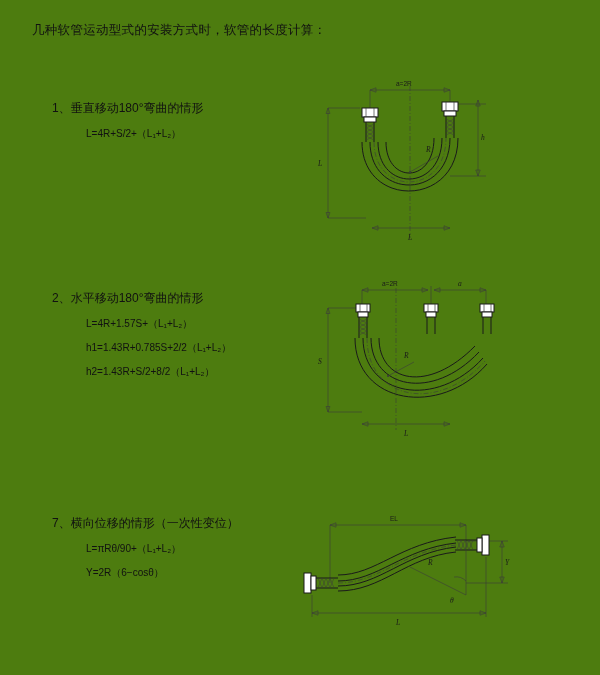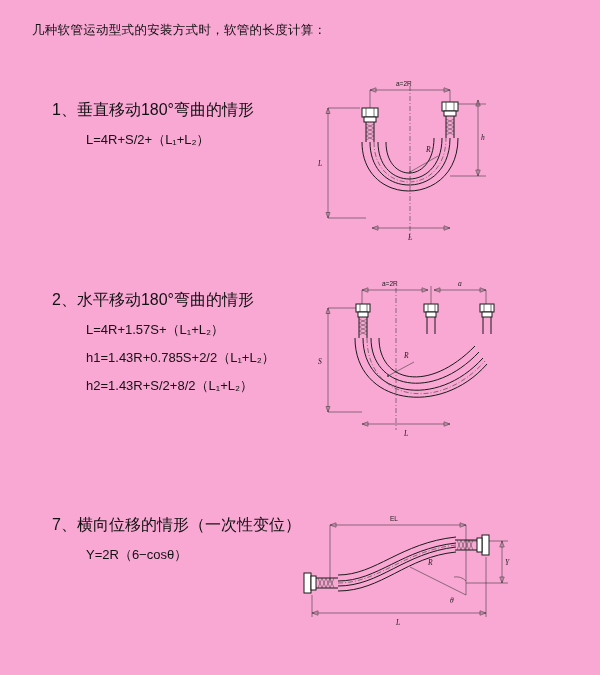--- a/index.html
+++ b/index.html
@@ -11,21 +11,21 @@
     width: 600px;
     height: 675px;
     position: relative;
     font-family: "Liberation Sans", sans-serif;
     color: #1a1a1a;
     overflow: hidden;
   }
   .page {
     position: absolute;
     inset: 0;
-    background: #f9a8d4;
+    background: #4d7c0f;
   }
   .doc-title {
     position: absolute;
     left: 32px;
     top: 22px;
     font-size: 12.5px;
     letter-spacing: 0.3px;
     color: #111;
     white-space: nowrap;
   }
@@ -38,27 +38,27 @@
   .sec2 { top: 290px; }
   .sec3 { top: 515px; }
 
   .text-col {
     position: absolute;
     left: 52px;
     top: 0;
     width: 260px;
   }
   .sec-heading {
-    font-size: 16px;
+    font-size: 12px;
     color: #111;
     white-space: nowrap;
     margin-bottom: 10px;
   }
   .formula {
-    font-size: 13px;
+    font-size: 10px;
     color: #111;
     white-space: nowrap;
     margin: 0 0 10px 26px;
     padding-left: 8px;
   }
 
   .fig {
     position: absolute;
     top: 0;
   }
@@ -245,20 +245,21 @@
         <path class="dim" d="M52 152 l6 -2.2 v4.4 z" fill="#3a3a3a"></path>
         <path class="dim" d="M140 152 l-6 -2.2 v4.4 z" fill="#3a3a3a"></path>
         <text class="lbl-i" x="94" y="164">L</text>
       </svg>
     </div>
   </div>
 
   <div class="section sec3">
     <div class="text-col">
       <div class="sec-heading">7、横向位移的情形（一次性变位）</div>
+      <div class="formula">L=πRθ/90+（L₁+L₂）</div>
       <div class="formula">Y=2R（6−cosθ）</div>
     </div>
 
     <div class="fig fig3">
       <svg width="260" height="140" viewBox="0 0 260 140">
 
         <line class="dim" x1="40" y1="18" x2="176" y2="18"></line>
         <path class="dim" d="M40 18 l6 -2.2 v4.4 z" fill="#3a3a3a"></path>
         <path class="dim" d="M176 18 l-6 -2.2 v4.4 z" fill="#3a3a3a"></path>
         <text class="lbl" x="100" y="14">EL</text>

